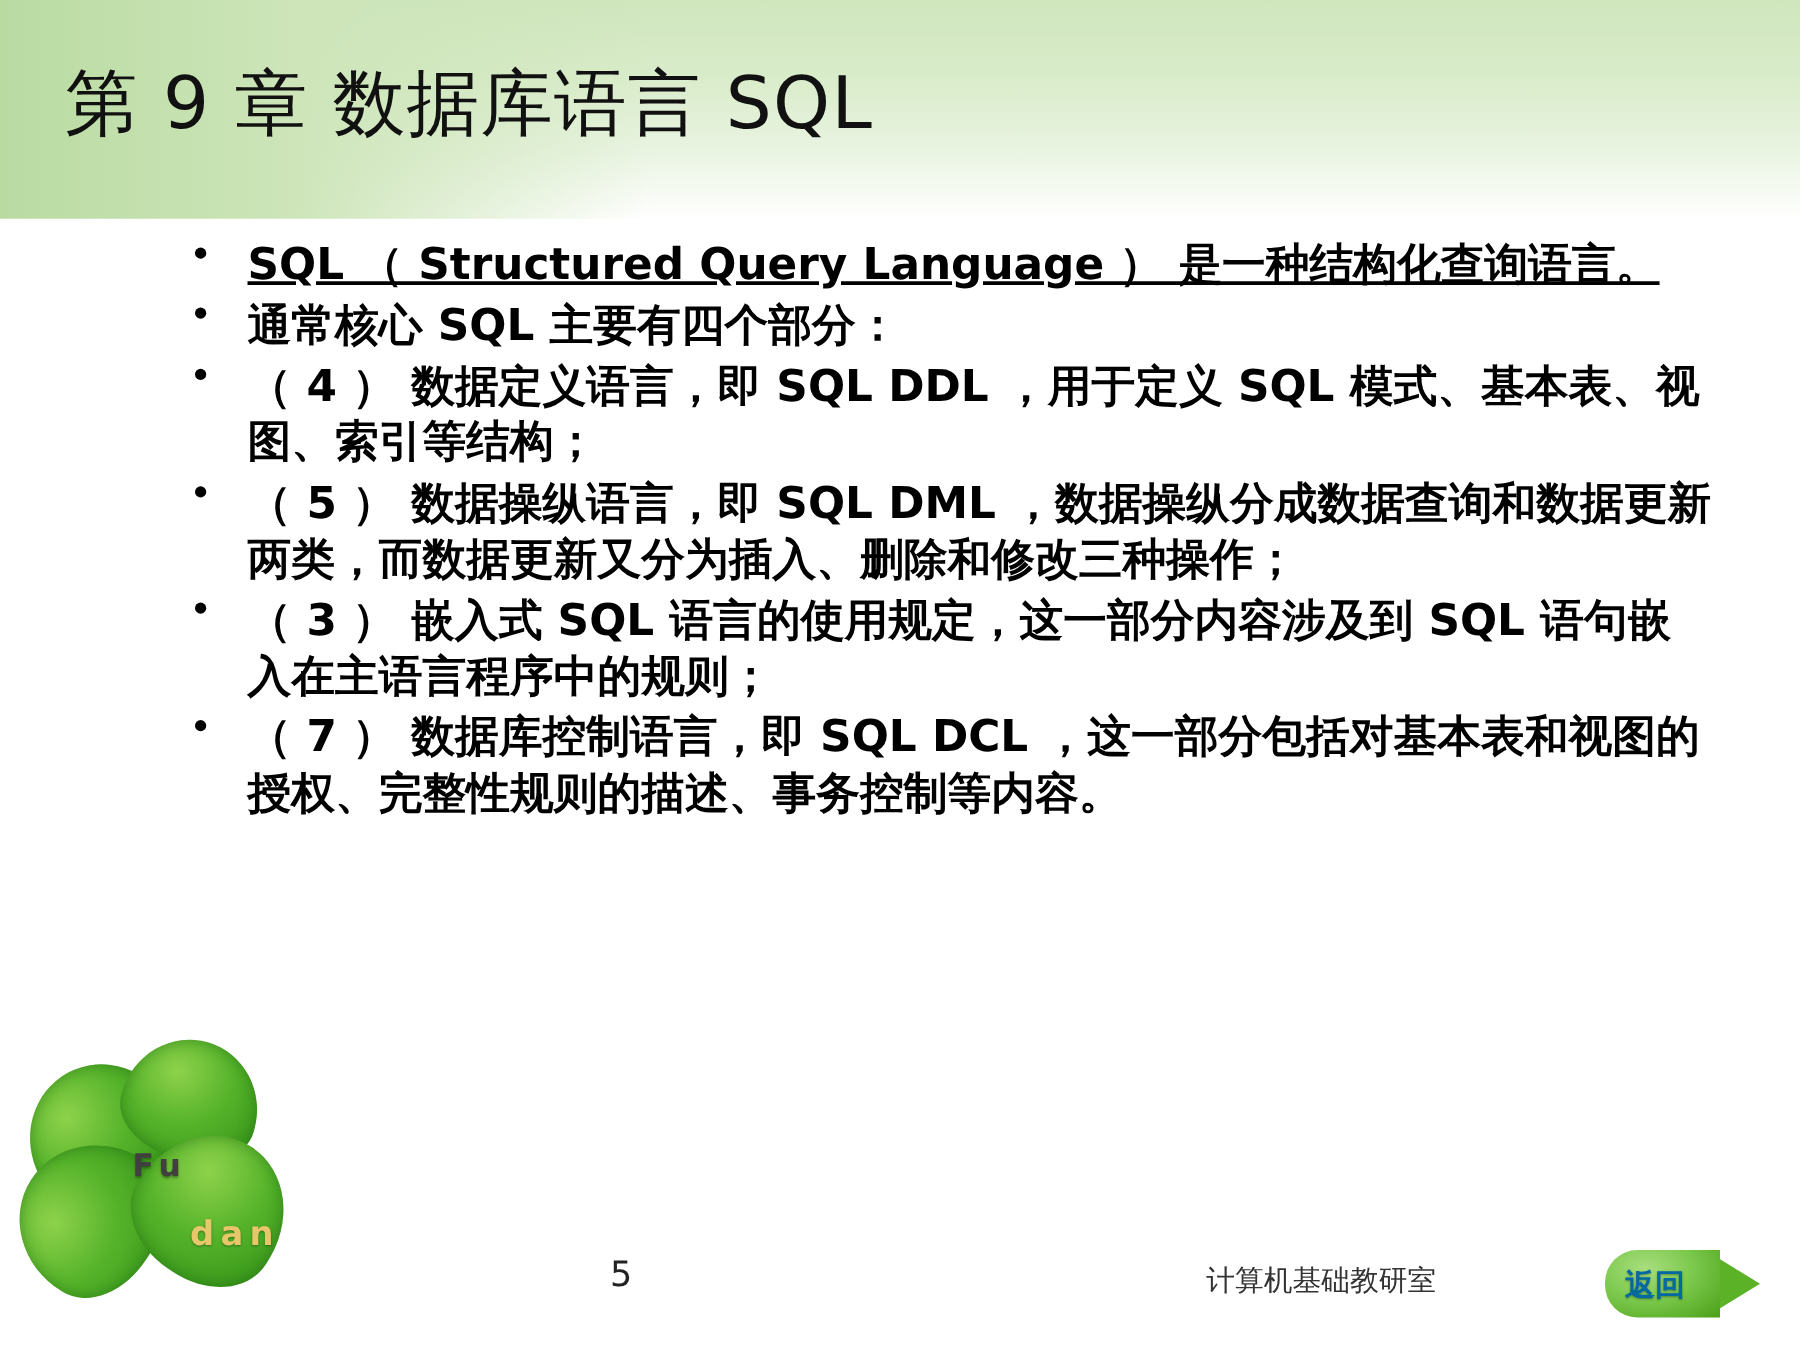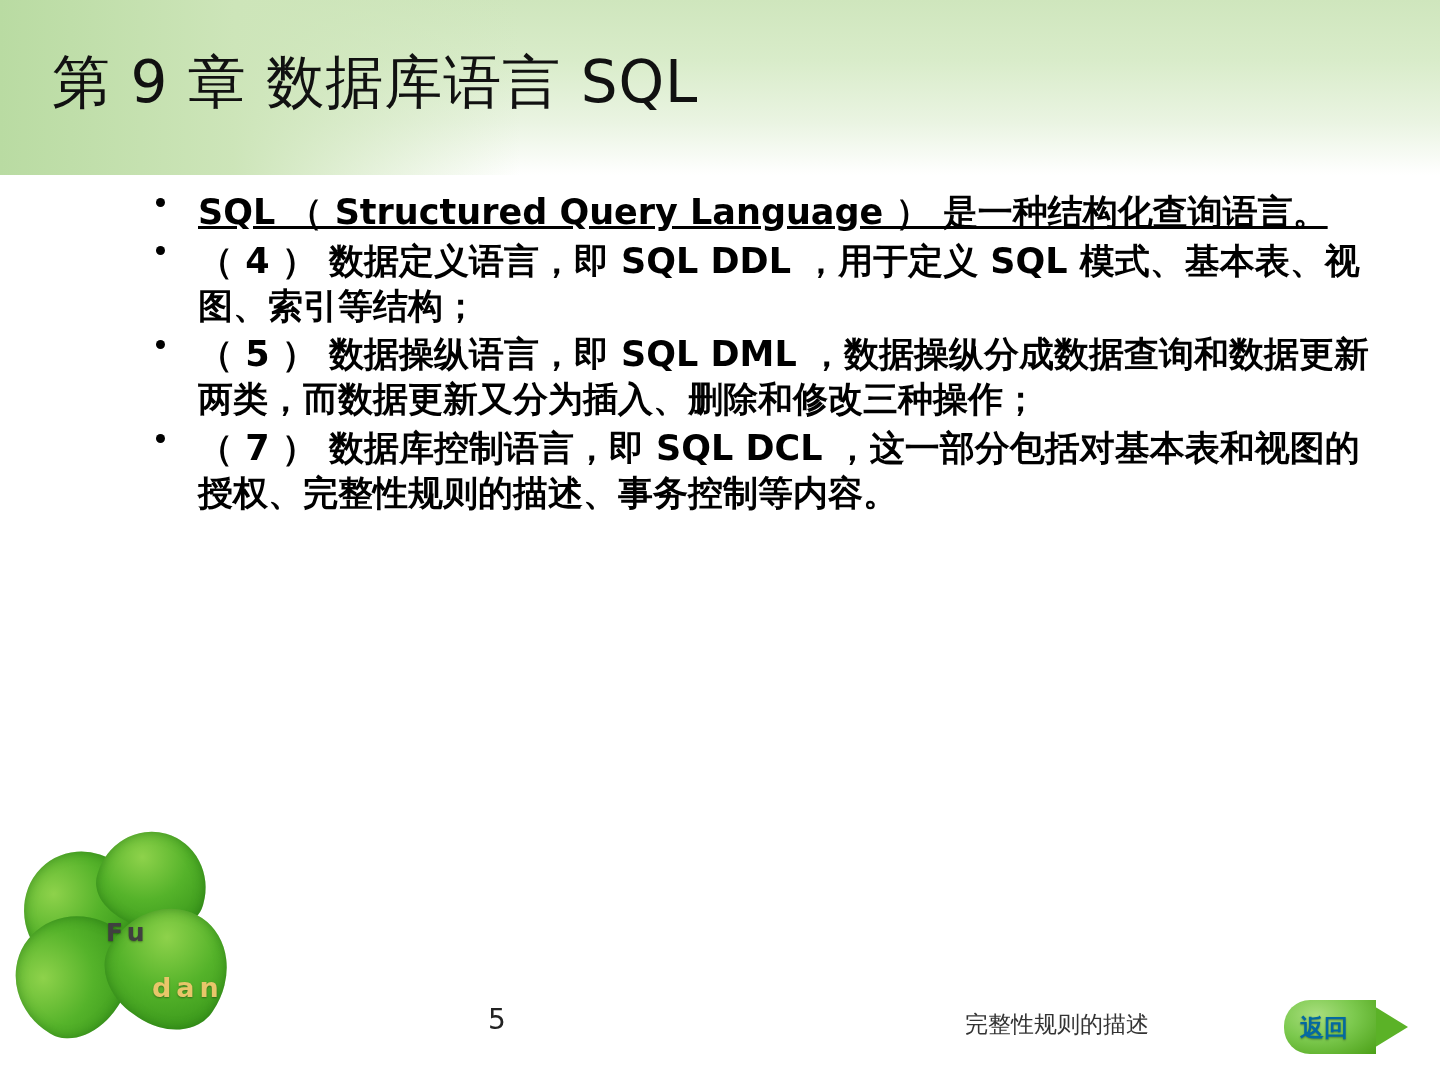--- a/index.html
+++ b/index.html
@@ -187,44 +187,52 @@
   <div class="slide-title">第 9 章  数据库语言 SQL</div>
 
   <div class="body-area">
     <ul class="bullets">
       <li class="gap-after">
         <span class="dot"></span>
         <span>SQL （ Structured Query Language ） 是一种结构化查询语言。</span>
       </li>
       <li>
         <span class="dot"></span>
+        <span>通常核心 SQL 主要有四个部分：</span>
+      </li>
+      <li>
+        <span class="dot"></span>
         <span>（ 4 ） 数据定义语言，即 SQL DDL ，用于定义 SQL 模式、基本表、视图、索引等结构；</span>
       </li>
       <li>
         <span class="dot"></span>
         <span>（ 5 ） 数据操纵语言，即 SQL DML ，数据操纵分成数据查询和数据更新两类，而数据更新又分为插入、删除和修改三种操作；</span>
+      </li>
+      <li>
+        <span class="dot"></span>
+        <span>（ 3 ） 嵌入式 SQL 语言的使用规定，这一部分内容涉及到 SQL 语句嵌入在主语言程序中的规则；</span>
       </li>
       <li>
         <span class="dot"></span>
         <span>（ 7 ） 数据库控制语言，即 SQL DCL ，这一部分包括对基本表和视图的授权、完整性规则的描述、事务控制等内容。</span>
       </li>
     </ul>
   </div>
 
   <div class="leaf-logo">
     <div class="leaf leaf1"></div>
     <div class="leaf leaf2"></div>
     <div class="leaf leaf3"></div>
     <div class="leaf leaf4"></div>
     <div class="leaf-text-fu">Fu</div>
     <div class="leaf-text-dan">dan</div>
   </div>
 
   <div class="page-number">5</div>
-  <div class="footer-dept">完整性规则的描述</div>
+  <div class="footer-dept">计算机基础教研室</div>
 
   <div class="return-btn">
     <div class="return-arrow"></div>
     <div class="return-shape"></div>
     <div class="return-label">返回</div>
   </div>
 
 </div>
 
 </body></html>

